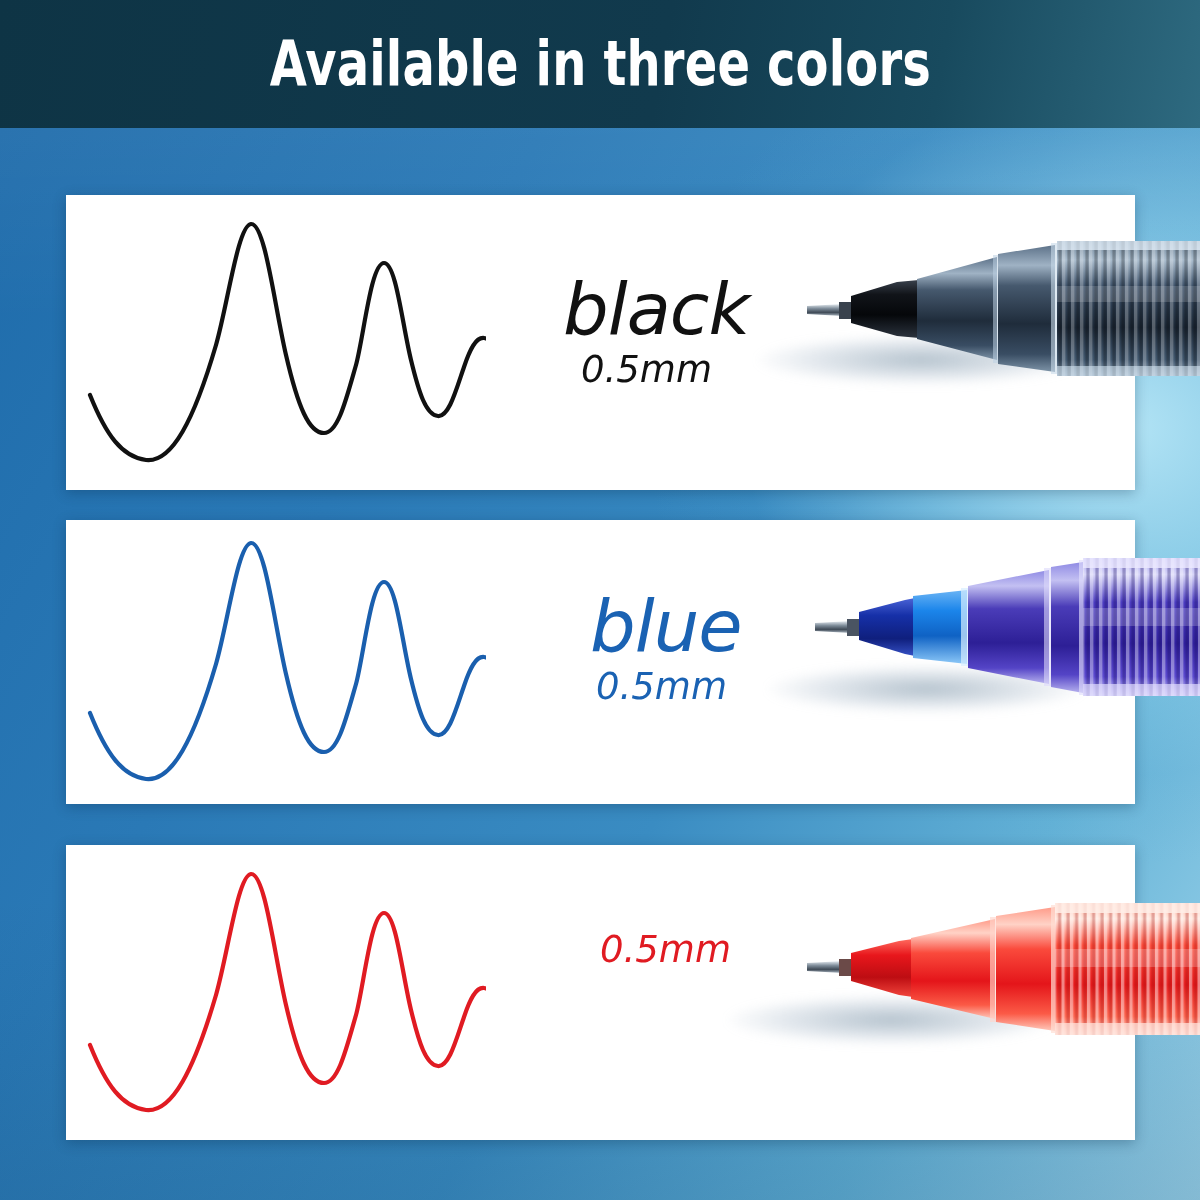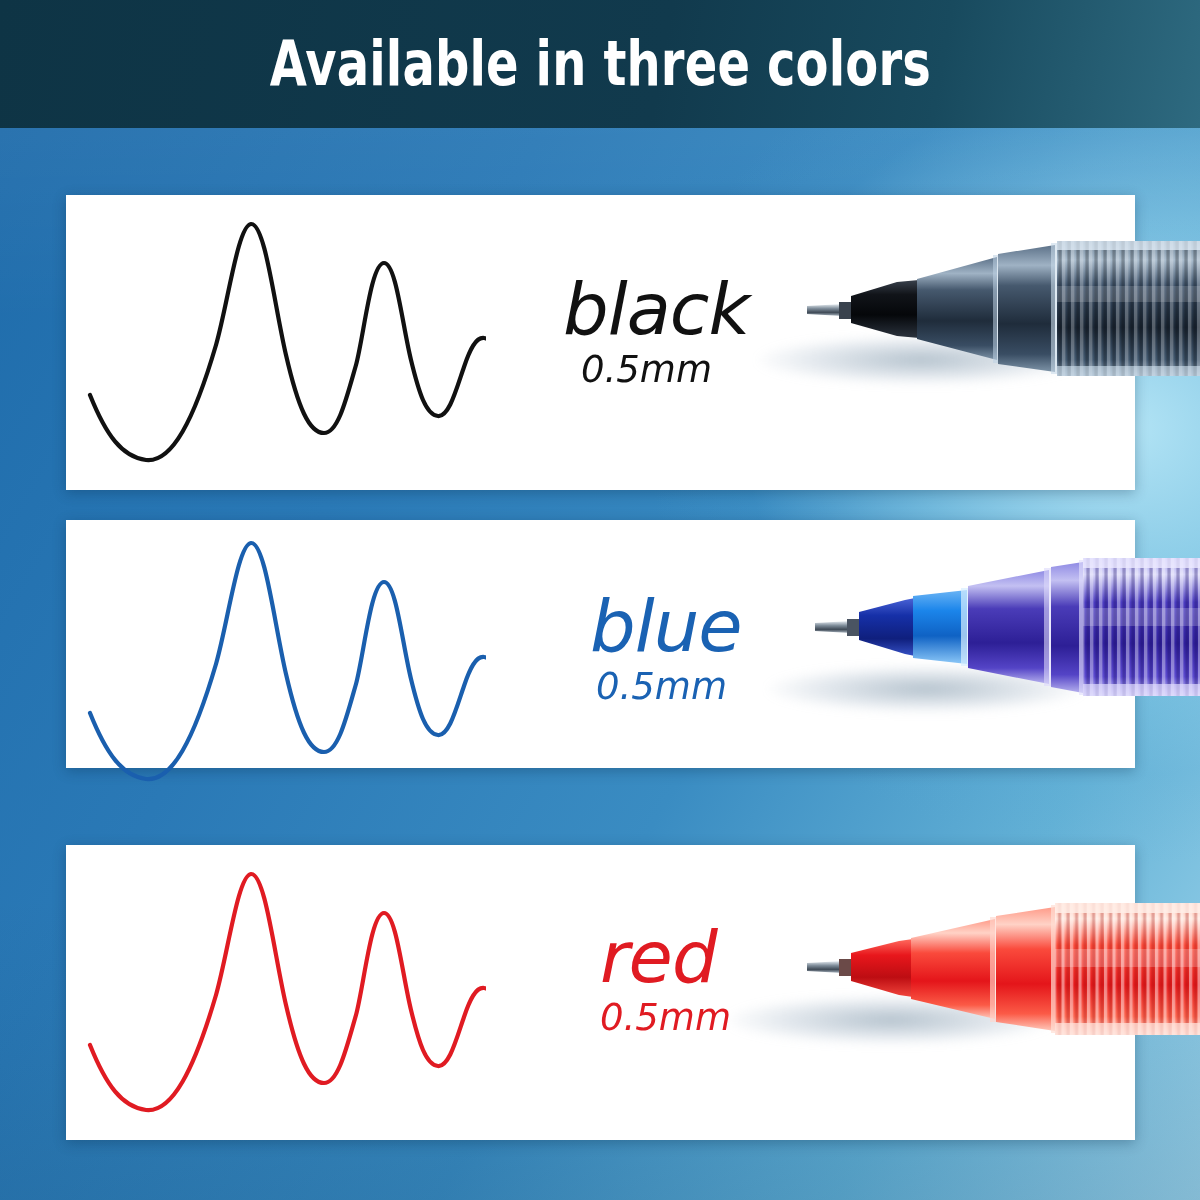--- a/index.html
+++ b/index.html
@@ -69,21 +69,21 @@
     position: absolute;
     left: 66px;
     width: 1069px;
     background: #ffffff;
     box-shadow: 0 3px 12px rgba(6,40,70,0.30);
     overflow: visible;
   }
   .card-inner { position: relative; width: 100%; height: 100%; overflow: visible; }
 
   .card-1 { top: 195px; height: 295px; }
-  .card-2 { top: 520px; height: 248px; }
+  .card-2 { top: 520px; height: 284px; }
   .card-3 { top: 845px; height: 295px; }
 
   
   .pen-shadow {
     position: absolute;
     border-radius: 50%;
     background: radial-gradient(ellipse at center, rgba(120,145,165,0.55) 0%, rgba(150,170,190,0.28) 45%, rgba(255,255,255,0) 72%);
     filter: blur(5px);
     pointer-events: none;
   }
@@ -292,21 +292,20 @@
       <svg class="wave" width="420" height="295" viewBox="0 0 420 295">
         <path d="M 24,200 C 40,240 56,262 80,265 C 106,268 128,225 150,150
                  C 162,108 172,30 185,29 C 199,28 208,108 220,160
                  C 232,212 243,238 258,238 C 272,238 280,205 290,170
                  C 298,140 305,68 318,68 C 330,68 336,128 345,165
                  C 353,198 360,220 372,221 C 383,222 390,195 398,172
                  C 404,154 410,142 418,143 C 426,144 430,152 436,162" fill="none" stroke="#e01b22" stroke-width="4.2" stroke-linecap="round" stroke-linejoin="round"></path>
       </svg>
 
       <div class="label-block" style="left:534px; top:78px;">
-        <div class="label-word" style="color:#e01b22;">red</div>
         <div class="label-size" style="color:#e01b22; margin-left:0px;">0.5mm</div>
       </div>
 
       <svg class="pen" style="left:715px; top:50px;" width="430" height="190" viewBox="0 0 430 190">
         <defs>
           <linearGradient id="rdCone" x1="0" y1="0" x2="0" y2="1">
             <stop offset="0%" stop-color="#ff6a5e"></stop>
             <stop offset="28%" stop-color="#e8171c"></stop>
             <stop offset="66%" stop-color="#bd0d12"></stop>
             <stop offset="100%" stop-color="#f1453c"></stop>

